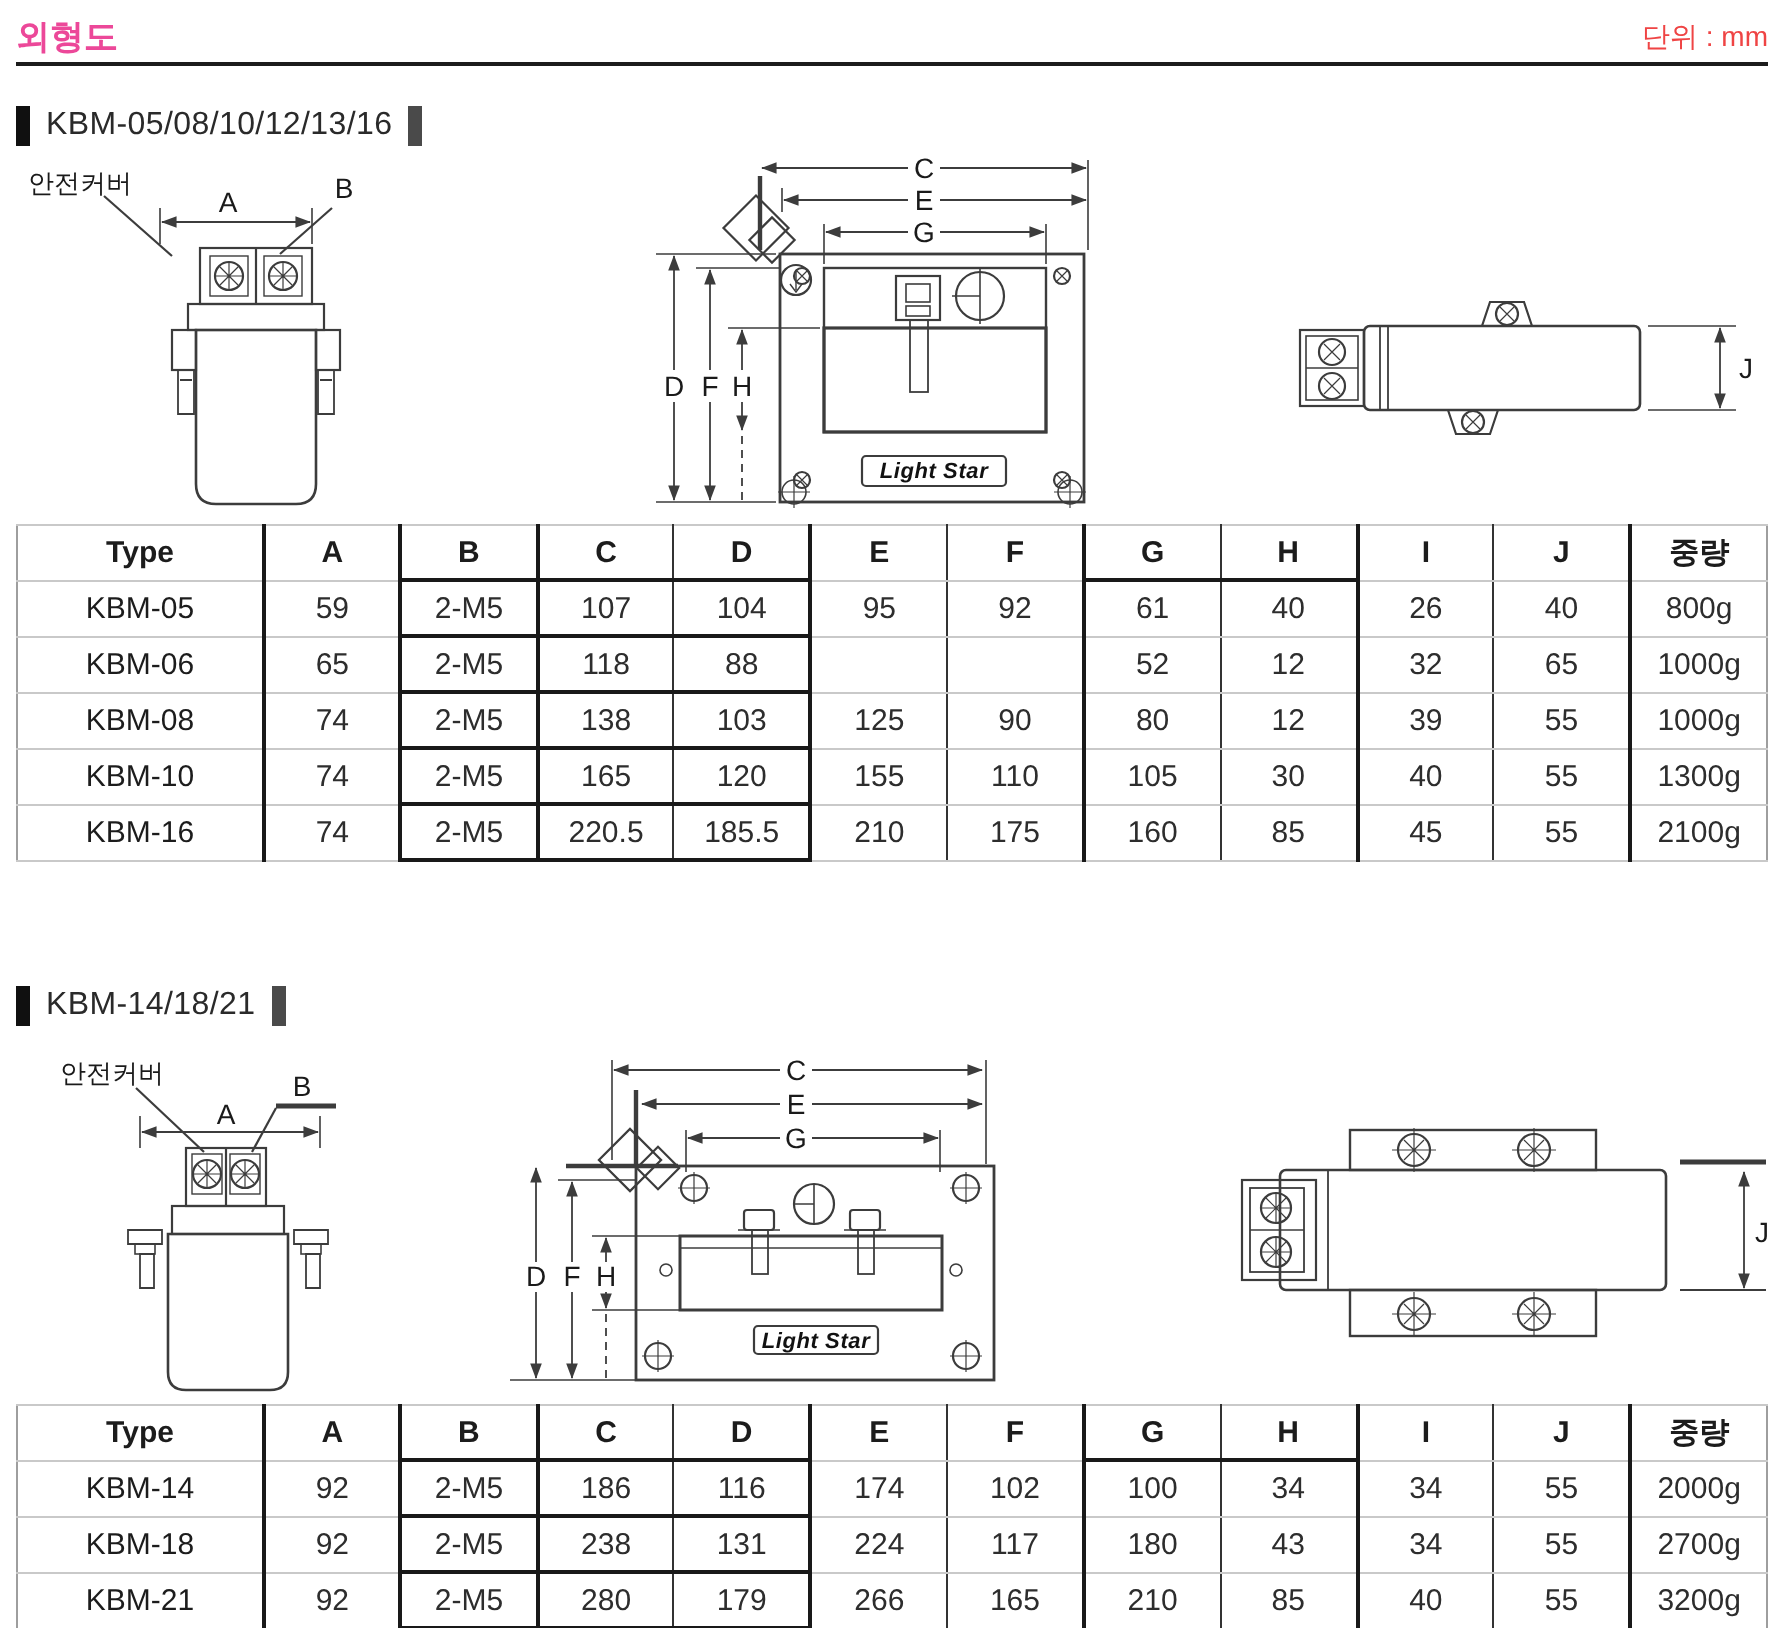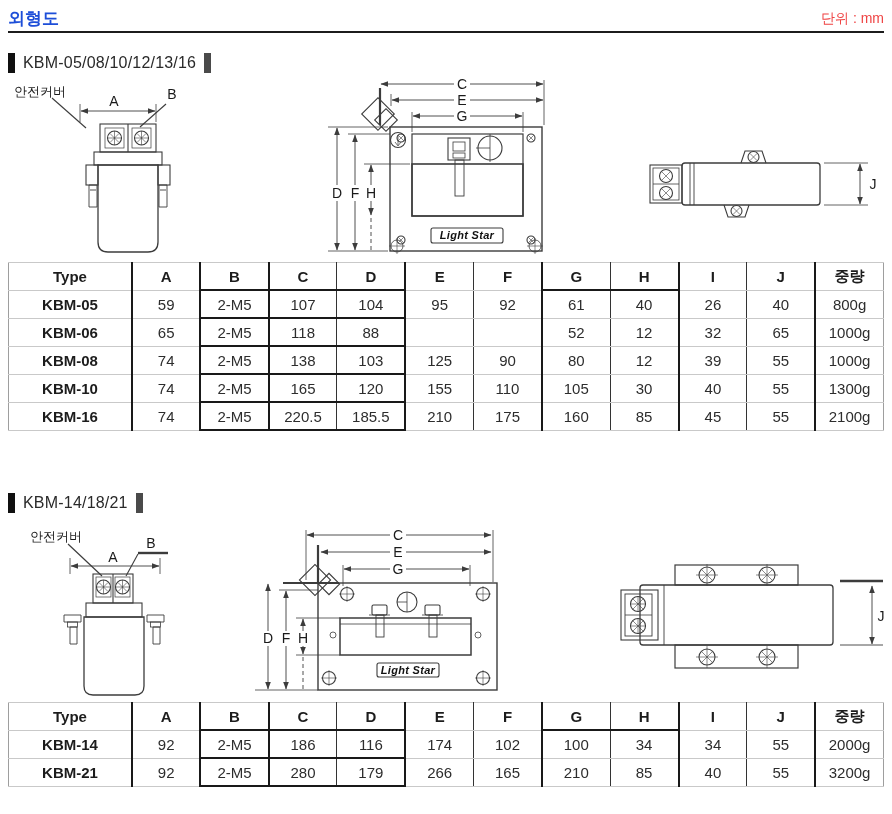--- a/index.html
+++ b/index.html
@@ -1,30 +1,30 @@
 <!DOCTYPE html>
 <html><head>
 <meta charset="utf-8">
 <style>
   html,body{margin:0;padding:0;background:#fff;}
   body{font-family:"Liberation Sans","DejaVu Sans",sans-serif;color:#1a1a1a;}
   #page{position:relative;width:892px;height:814px;background:#ffffff;overflow:hidden;}
   .abs{position:absolute;}
-  .page-title{left:8px;top:7px;font-size:17px;font-weight:bold;color:#1d4ed8;}
+  .page-title{left:8px;top:7px;font-size:17px;font-weight:bold;color:#ec4899;}
   .unit-label{right:8px;top:10px;font-size:14px;color:#ef4444;}
   .top-rule{left:8px;top:31px;width:876px;border-top:2px solid #1c1c1c;height:0;}
   .sec-head{display:flex;align-items:center;gap:8px;height:22px;}
   .sec-head .bar-l{width:7px;height:20px;background:#101010;}
   .sec-head .bar-r{width:7px;height:20px;background:#4a4a4a;}
   .sec-head .txt{font-size:16px;color:#2a2a2a;letter-spacing:0.2px;}
   
   .tbl{border-collapse:collapse;table-layout:fixed;width:876px;font-size:15px;color:#2d2d2d;border:1px solid #9e9e9e;padding-left:27px;}
   .tbl th,.tbl td{height:26px;padding:0 2px;text-align:center;vertical-align:middle;border-top:1px solid #c9c9c9;border-bottom:1px solid #c9c9c9;overflow:hidden;white-space:nowrap;}
   .tbl th{font-weight:bold;color:#1c1c1c;}
-  .tbl td.c0{font-weight:bold;color:#1c1c1c;}
+  .tbl td.c0{font-weight:normal;color:#1c1c1c;}
   .tbl .c0{width:118px;border-right:2px solid #191919;}
   .tbl .c1{border-right:2px solid #191919;}
   .tbl .c2{border-right:2px solid #191919;}
   .tbl .c3{border-right:1px solid #333;}
   .tbl .c4{border-right:2px solid #191919;}
   .tbl .c5{border-right:1px solid #333;}
   .tbl .c6{border-right:2px solid #191919;}
   .tbl .c7{border-right:1px solid #333;}
   .tbl .c8{border-right:2px solid #191919;}
   .tbl .c9{border-right:1px solid #333;}
@@ -395,20 +395,34 @@
           <td class="c4">116</td>
           <td class="c5">174</td>
           <td class="c6">102</td>
           <td class="c7">100</td>
           <td class="c8">34</td>
           <td class="c9">34</td>
           <td class="c10">55</td>
           <td class="c11">2000g</td>
         </tr>
         <tr>
+          <td class="c0">KBM-18</td>
+          <td class="c1">92</td>
+          <td class="c2">2-M5</td>
+          <td class="c3">238</td>
+          <td class="c4">131</td>
+          <td class="c5">224</td>
+          <td class="c6">117</td>
+          <td class="c7">180</td>
+          <td class="c8">43</td>
+          <td class="c9">34</td>
+          <td class="c10">55</td>
+          <td class="c11">2700g</td>
+        </tr>
+        <tr>
           <td class="c0">KBM-21</td>
           <td class="c1">92</td>
           <td class="c2">2-M5</td>
           <td class="c3">280</td>
           <td class="c4">179</td>
           <td class="c5">266</td>
           <td class="c6">165</td>
           <td class="c7">210</td>
           <td class="c8">85</td>
           <td class="c9">40</td>

